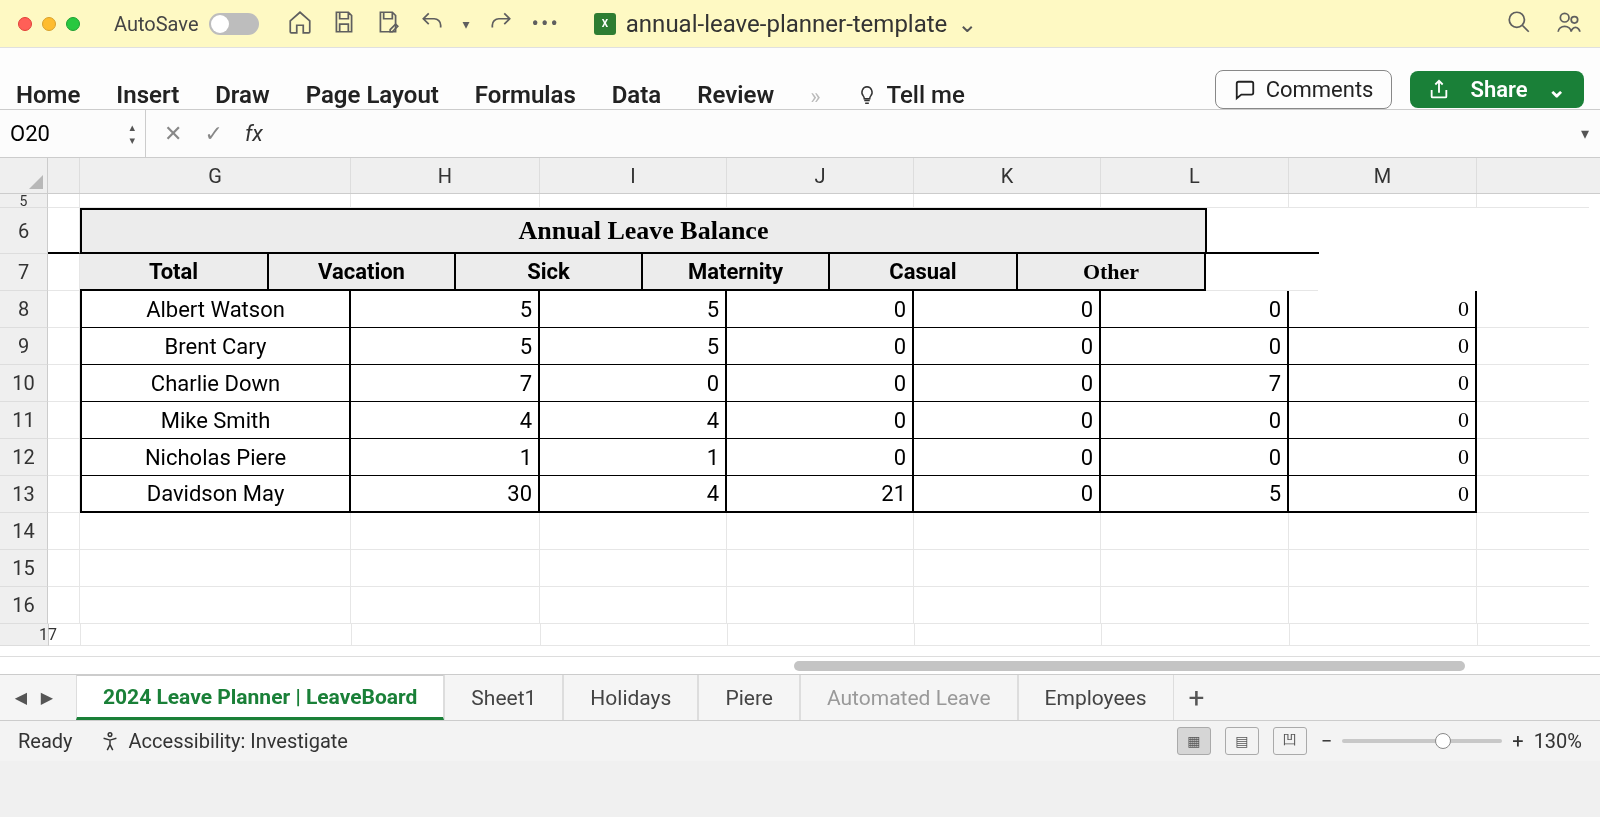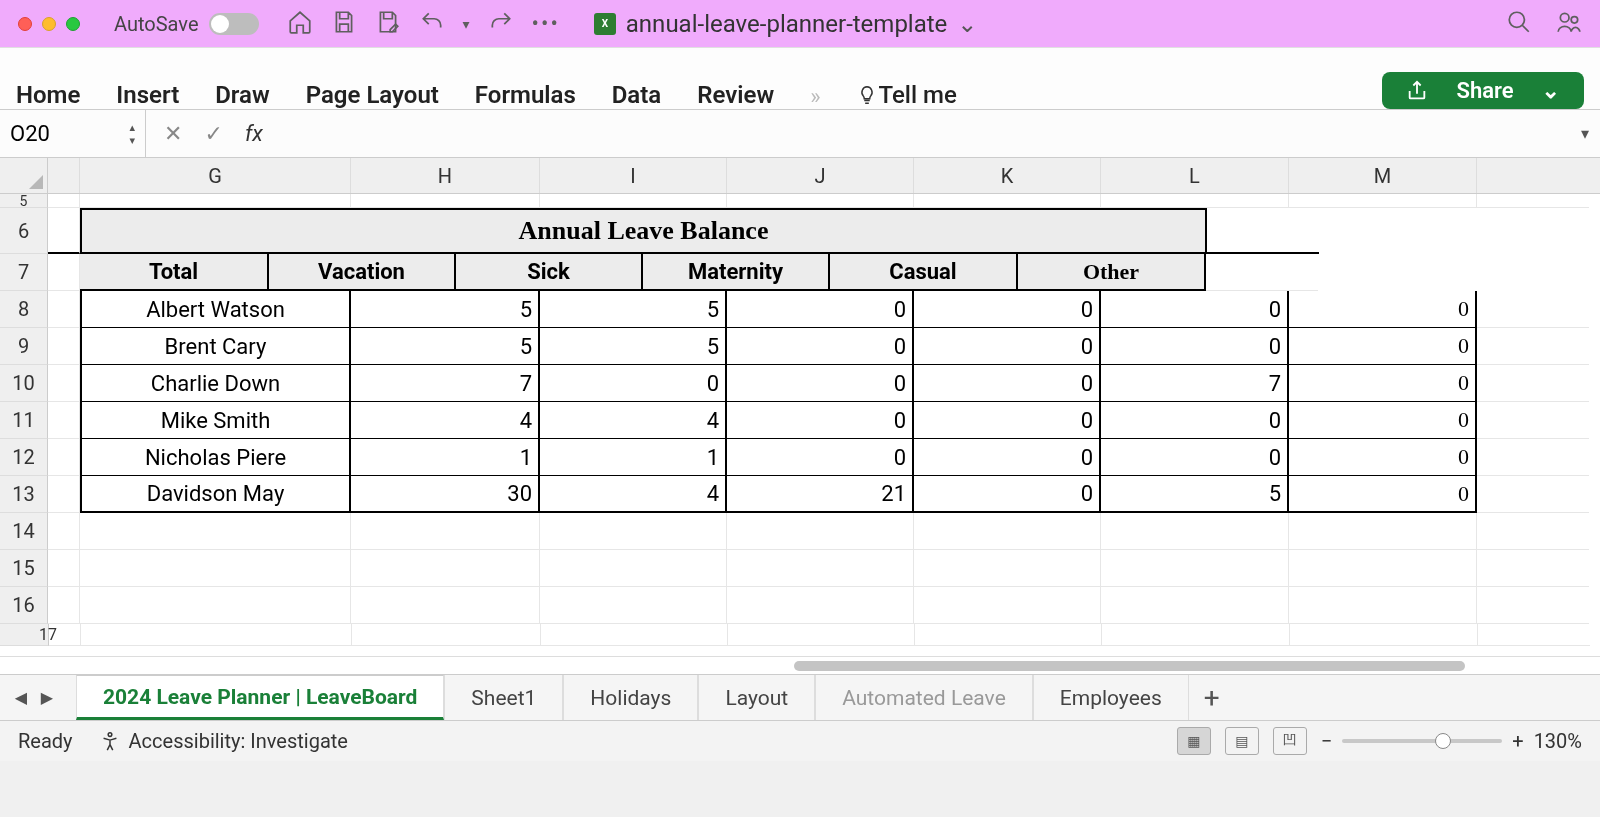--- a/index.html
+++ b/index.html
@@ -1,20 +1,20 @@
 <!DOCTYPE html>
 <html><head>
 <meta charset="utf-8">
 <style>
   * { box-sizing: border-box; margin: 0; padding: 0; font-family: -apple-system, "Segoe UI", Roboto, Arial, sans-serif; }
   html, body { width: 1600px; height: 817px; overflow: hidden; background: #f0f0f0; }
 
   
   .titlebar {
-    height: 48px; background: #f0abfc; display: flex; align-items: center;
+    height: 48px; background: #fef9c3; display: flex; align-items: center;
     padding: 0 18px; gap: 14px; border-bottom: 1px solid #e0e0e0;
   }
   .traffic { display: flex; gap: 10px; align-items: center; }
   .traffic-dot { width: 14px; height: 14px; border-radius: 50%; }
   .dot-red    { background: #ff5f57; border: 1px solid #e14038; }
   .dot-yellow { background: #febc2e; border: 1px solid #d8a02b; }
   .dot-green  { background: #28c840; border: 1px solid #1f9f33; }
   .autosave { margin-left: 20px; display:flex; align-items:center; gap:10px; font-size:20px; color:#444;}
   .switch { width:50px; height:22px; background:#bdbdbd; border-radius:11px; position:relative;}
   .switch::after { content:""; position:absolute; left:2px; top:2px; width:18px; height:18px; background:#fff; border-radius:50%;}
@@ -28,24 +28,24 @@
   .titlebar-right svg { width:26px; height:26px; stroke:#5f5f5f; fill:none; stroke-width:1.6;}
 
   
   .ribbon {
     height: 62px; background:#fdfdfd; border-bottom:1px solid #ccc;
     display:flex; align-items:flex-end; padding:0 16px; gap:36px;
     font-size:24px; color:#222;
   }
   .ribbon .tab { font-weight:600; cursor:pointer;}
   .ribbon .chev { color:#bbb; font-size:22px;}
-  .ribbon .tellme { display:flex; align-items:center; font-weight:500;}
+  .ribbon .tellme { display:flex; align-items:center; gap:8px; font-weight:500;}
   .ribbon-right{ margin-left:auto; display:flex; gap:18px; align-items:center;}
   .btn-comments{ display:flex; align-items:center; gap:10px; border:1.5px solid #888; border-radius:8px; padding:6px 18px; font-size:22px;}
-  .btn-share{ display:flex; align-items:center; gap:28px; background:#1a8038; color:#fff; border-radius:8px; padding:6px 24px; font-size:22px; font-weight:600;}
+  .btn-share{ display:flex; align-items:center; gap:20px; background:#1a8038; color:#fff; border-radius:8px; padding:6px 18px; font-size:22px; font-weight:600;}
   .btn-share svg, .btn-comments svg{ width:22px;height:22px; }
   .btn-share svg { stroke:#fff; fill:none; stroke-width:2;}
   .btn-comments svg { stroke:#222; fill:none; stroke-width:2;}
 
   
   .formula-bar{ height:48px; display:flex; align-items:center; background:#fcfcfc; border-bottom:1px solid #ccc;}
   .name-box{ width:146px; height:100%; display:flex; align-items:center; justify-content:space-between; padding:0 10px; border-right:1px solid #ccc; font-size:22px;}
   .name-box .steppers{ display:flex; flex-direction:column; font-size:11px; color:#555;}
   .fb-icons{ display:flex; align-items:center; gap:22px; padding:0 18px; font-size:22px; color:#888;}
   .fb-icons .fx{ font-style:italic; color:#333;}
@@ -174,20 +174,26 @@
   <span class="tab" data-name="ribbon-tab-data">Data</span>
   <span class="tab" data-name="ribbon-tab-review">Review</span>
   <span class="chev" data-name="ribbon-overflow-icon">»</span>
   <span class="tellme" data-name="tell-me-search">
     <svg width="22" height="22" viewBox="0 0 24 24" fill="none" stroke="#333" stroke-width="1.6" data-name="bulb-icon">
         <path d="M9 18h6M10 21h4M12 3a6 6 0 0 0-4 10c1 1 1 2 1 3h6c0-1 0-2 1-3a6 6 0 0 0-4-10z"></path>
       </svg>
     <span data-name="tell-me-label">Tell me</span>
   </span>
   <div class="ribbon-right">
+    <div class="btn-comments" data-name="comments-button">
+      <svg viewBox="0 0 24 24" data-name="comment-icon">
+          <path d="M21 15a2 2 0 0 1-2 2H8l-5 4V5a2 2 0 0 1 2-2h14a2 2 0 0 1 2 2z"></path>
+        </svg>
+      <span data-name="comments-label">Comments</span>
+    </div>
     <div class="btn-share" data-name="share-button">
       <svg viewBox="0 0 24 24" data-name="share-icon">
           <path d="M4 12v7a1 1 0 0 0 1 1h14a1 1 0 0 0 1-1v-7M16 6l-4-4-4 4M12 2v13"></path>
         </svg>
       <span data-name="share-label">Share</span>
       <span data-name="share-dropdown-icon">⌄</span>
     </div>
   </div>
 </div>
 
@@ -393,21 +399,21 @@
 </div>
 
 <div class="sheet-bar" data-name="sheet-tab-bar">
   <div class="sheet-nav">
     <div class="sheet-nav-btn" data-name="sheet-nav-prev">◀</div>
     <div class="sheet-nav-btn" data-name="sheet-nav-next">▶</div>
   </div>
   <div class="sheet-tab active" data-name="sheet-tab-active">2024 Leave Planner | LeaveBoard</div>
   <div class="sheet-tab" data-name="sheet-tab-sheet1">Sheet1</div>
   <div class="sheet-tab" data-name="sheet-tab-holidays">Holidays</div>
-  <div class="sheet-tab" data-name="sheet-tab-legend">Layout</div>
+  <div class="sheet-tab" data-name="sheet-tab-legend">Piere</div>
   <div class="sheet-tab faded" data-name="sheet-tab-automated">Automated Leave</div>
   <div class="sheet-tab" data-name="sheet-tab-employees">Employees</div>
   <div class="sheet-add" data-name="add-sheet-button">+</div>
 </div>
 
 <div class="status-bar" data-name="status-bar">
   <span data-name="status-ready">Ready</span>
   <span class="acc" data-name="accessibility-status">
     <svg width="22" height="22" viewBox="0 0 24 24" fill="none" stroke="#333" stroke-width="1.6" data-name="accessibility-icon">
         <circle cx="12" cy="5" r="2"></circle>

